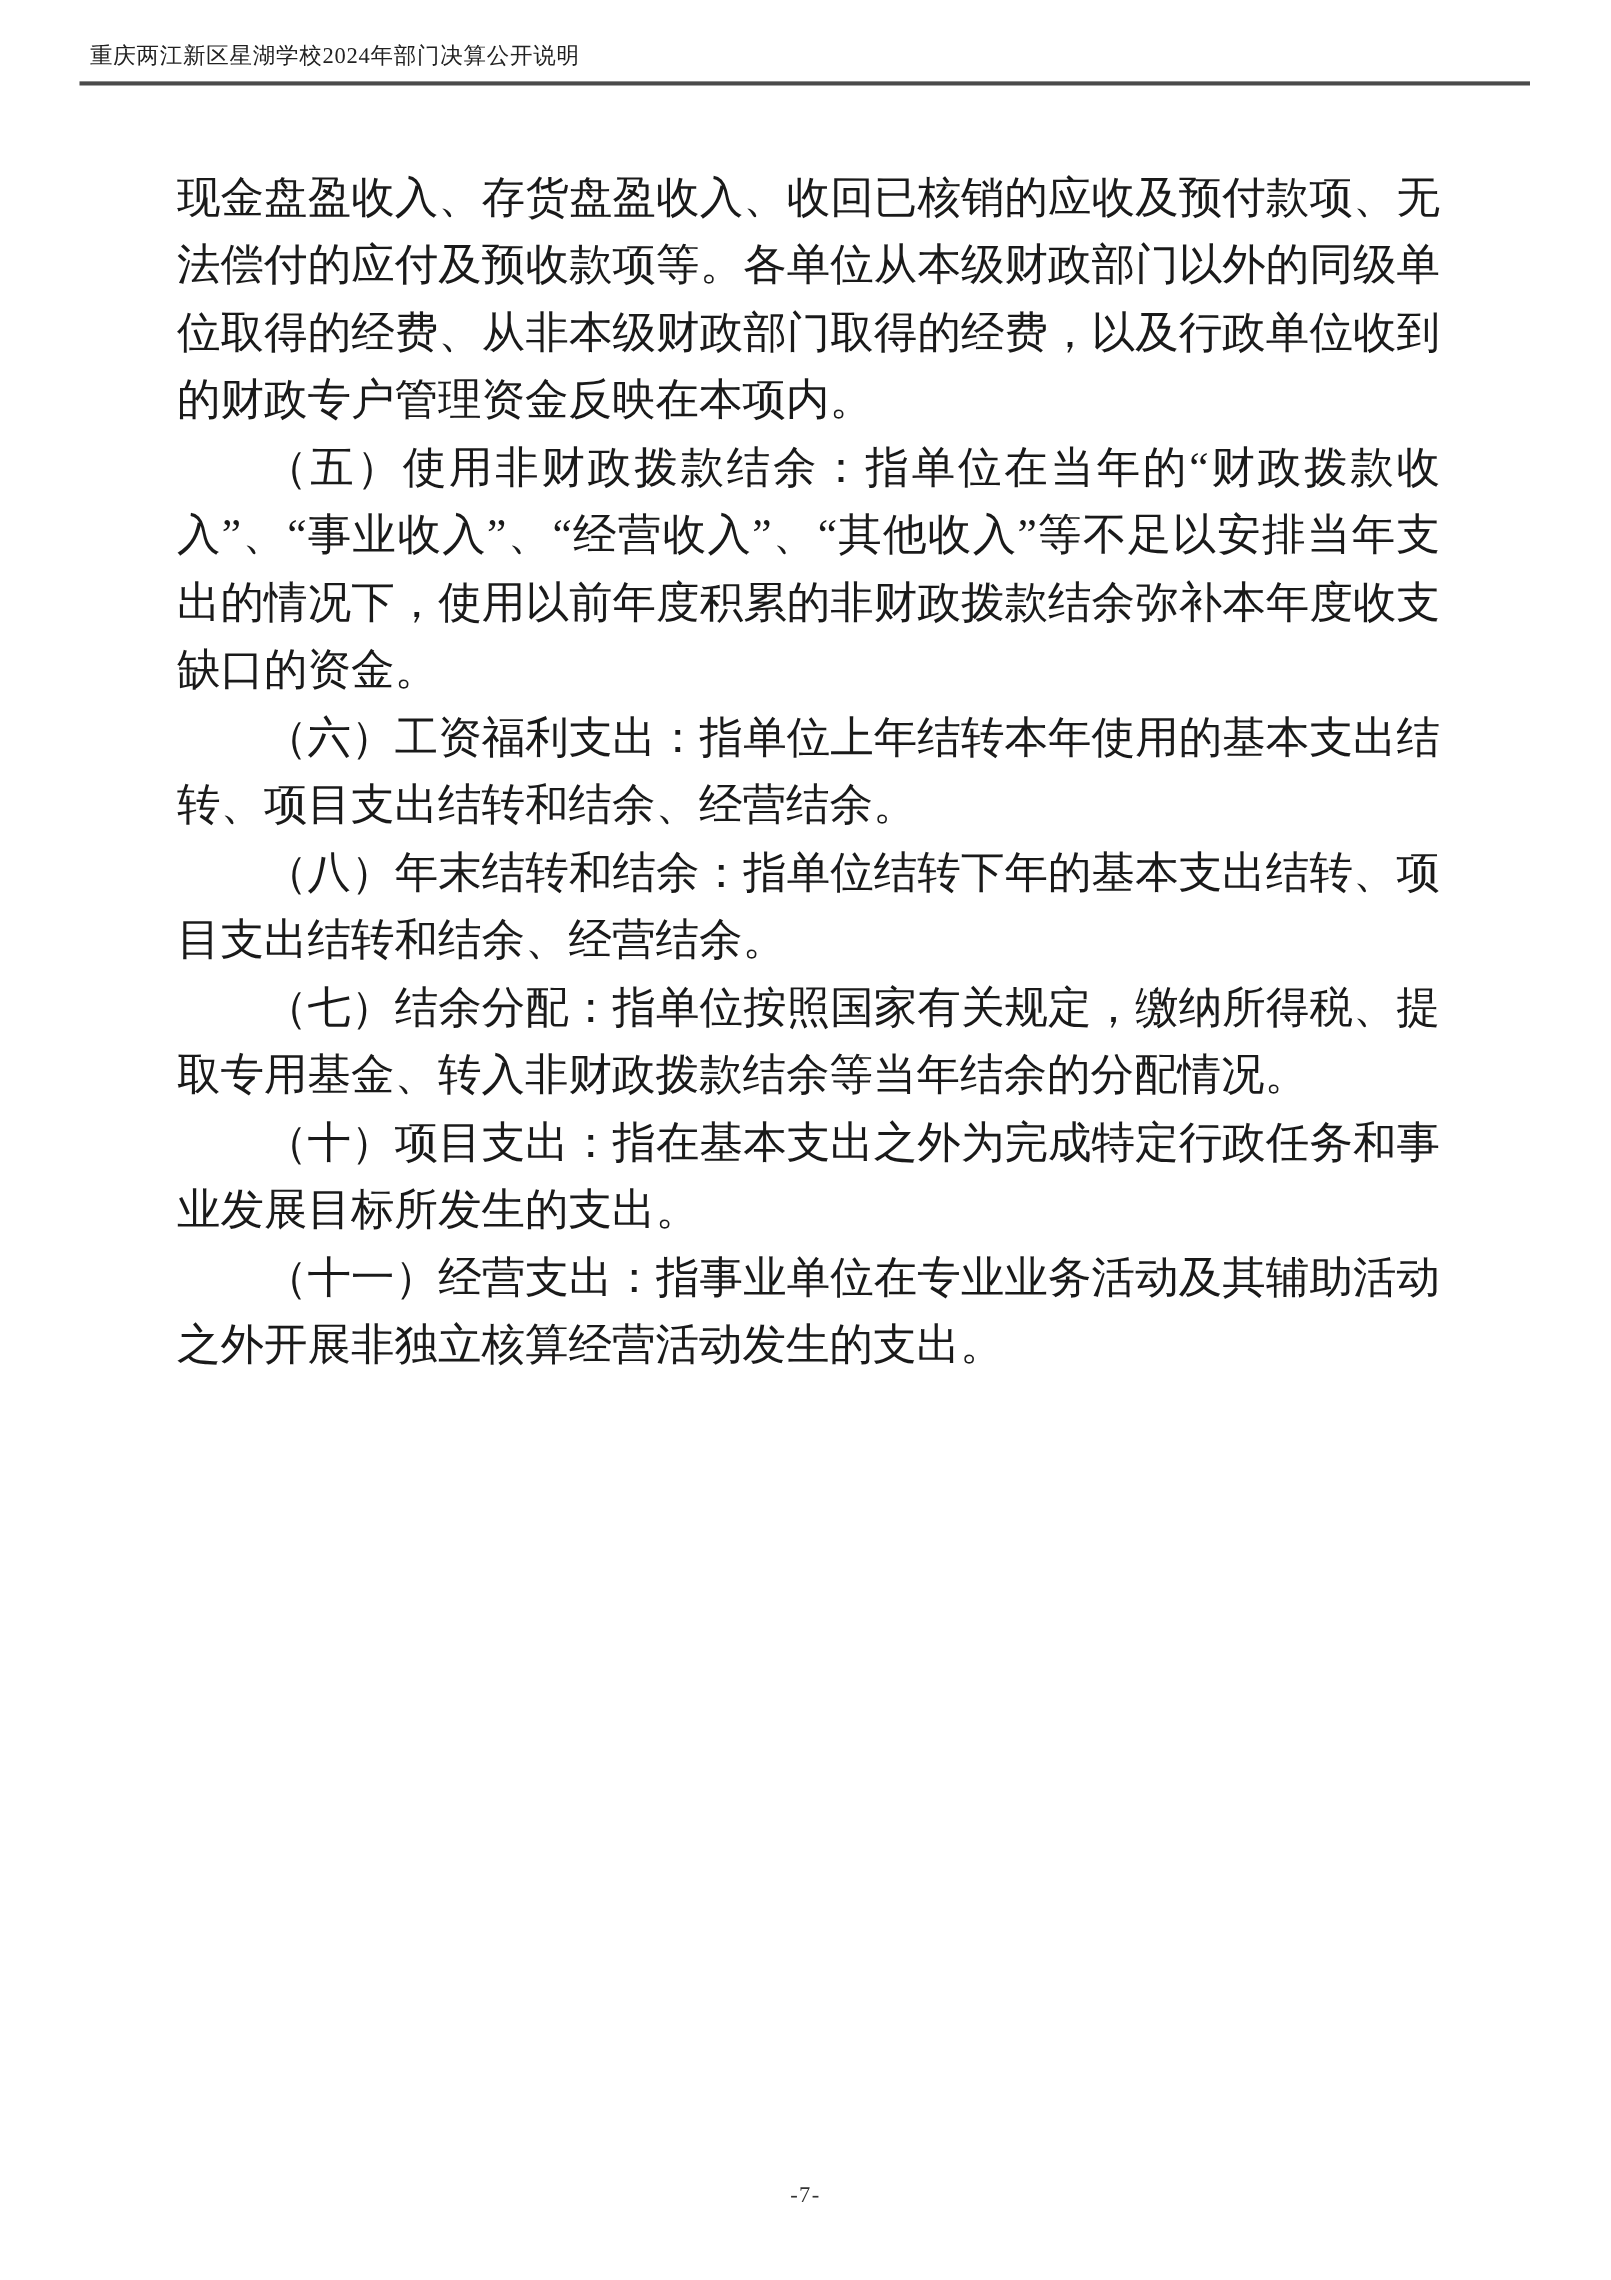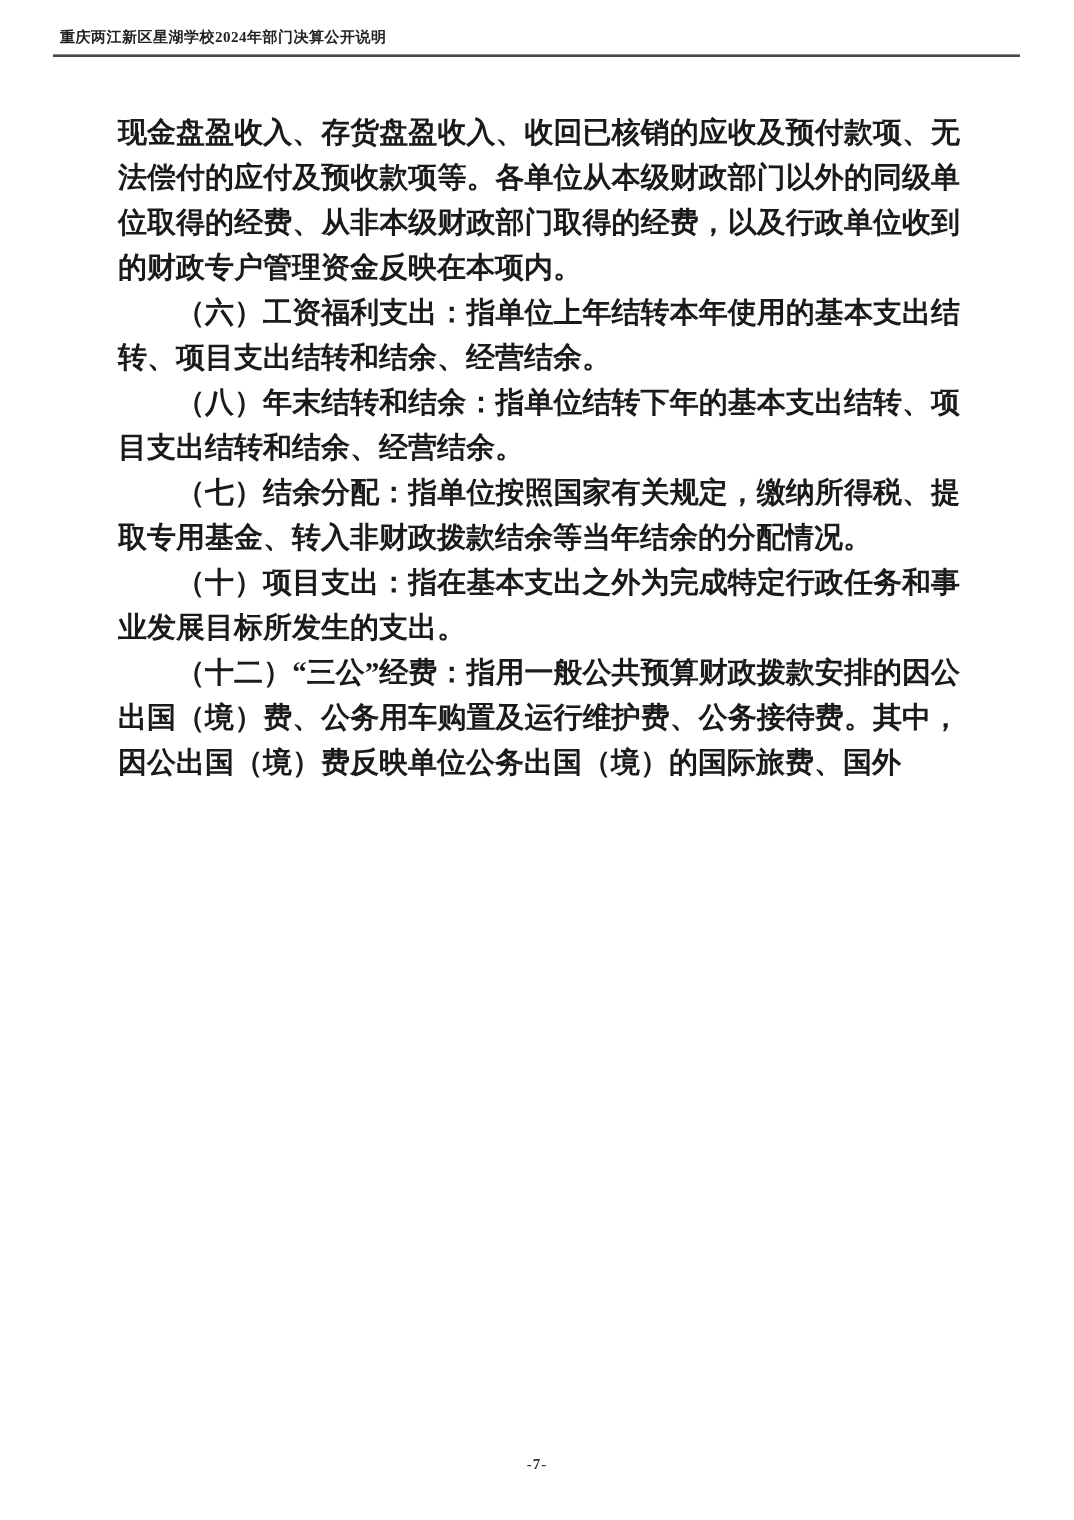--- a/index.html
+++ b/index.html
@@ -1,20 +1,20 @@
 <!DOCTYPE html>
 <html style="--text-color: #1a1a1a; --rule-color: #4a4a4a; --page-bg: #ffffff;"><head>
 <meta charset="utf-8">
 <style>
   :root {
     --text-color: #1a1a1a;
     --rule-color: #4a4a4a;
     --page-bg: #ffffff;
   }
-  * { margin: 0; padding: 0; box-sizing: border-box; font-weight: bold; }
+  * { margin: 0; padding: 0; box-sizing: border-box; }
   html, body { background: #ffffff; }
   .page {
     position: relative;
     width: 1074px;
     height: 1520px;
     background: var(--page-bg);
     overflow: hidden;
     font-family: "Liberation Serif", "DejaVu Serif", serif;
     color: var(--text-color);
   }
@@ -63,21 +63,22 @@
 </style>
 </head>
 <body>
 
 <div class="page">
   <div class="header">重庆两江新区星湖学校2024年部门决算公开说明</div>
   <div class="header-rule"></div>
 
   <div class="doc-body">
       <p class="para">现金盘盈收入、存货盘盈收入、收回已核销的应收及预付款项、无法偿付的应付及预收款项等。各单位从本级财政部门以外的同级单位取得的经费、从非本级财政部门取得的经费，以及行政单位收到的财政专户管理资金反映在本项内。</p>
+      <p class="para indent">（五）使用非财政拨款结余：指单位在当年的“财政拨款收入”、“事业收入”、“经营收入”、“其他收入”等不足以安排当年支出的情况下，使用以前年度积累的非财政拨款结余弥补本年度收支缺口的资金。</p>
       <p class="para indent">（六）工资福利支出：指单位上年结转本年使用的基本支出结转、项目支出结转和结余、经营结余。</p>
       <p class="para indent">（八）年末结转和结余：指单位结转下年的基本支出结转、项目支出结转和结余、经营结余。</p>
       <p class="para indent">（七）结余分配：指单位按照国家有关规定，缴纳所得税、提取专用基金、转入非财政拨款结余等当年结余的分配情况。</p>
       <p class="para indent">（十）项目支出：指在基本支出之外为完成特定行政任务和事业发展目标所发生的支出。</p>
-      <p class="para indent">（十二）“三公”经费：指用一般公共预算财政拨款安排的因公出国（境）费、公务用车购置及运行维护费、公务接待费。其中，因公出国（境）费反映单位公务出国（境）的国际旅费、国外</p>
+      <p class="para indent">（十一）经营支出：指事业单位在专业业务活动及其辅助活动之外开展非独立核算经营活动发生的支出。</p>
     </div>
 
   <div class="footer">-7-</div>
 </div>
 
 </body></html>

